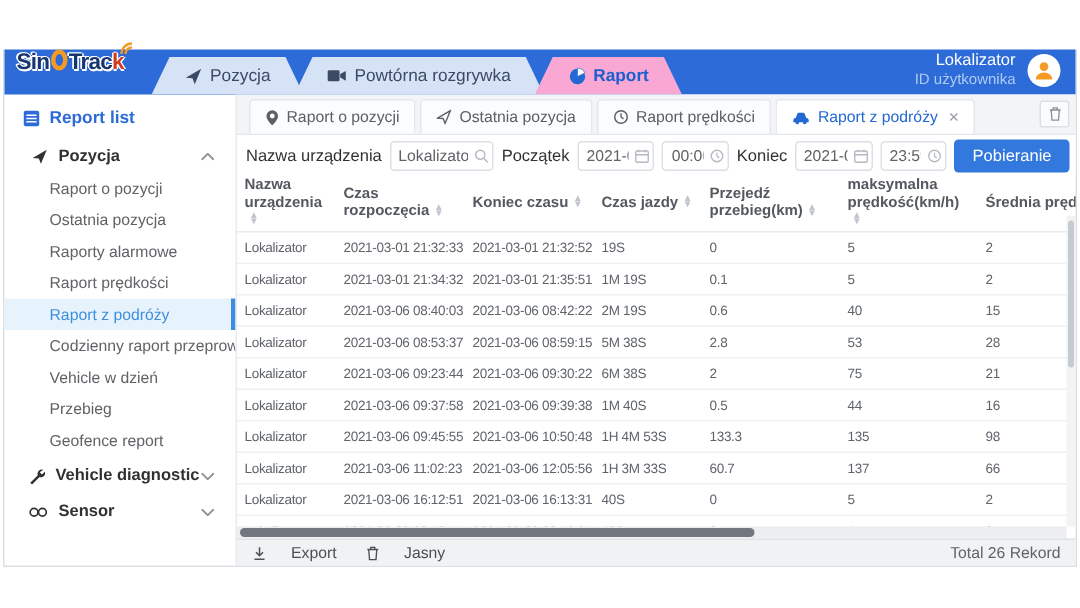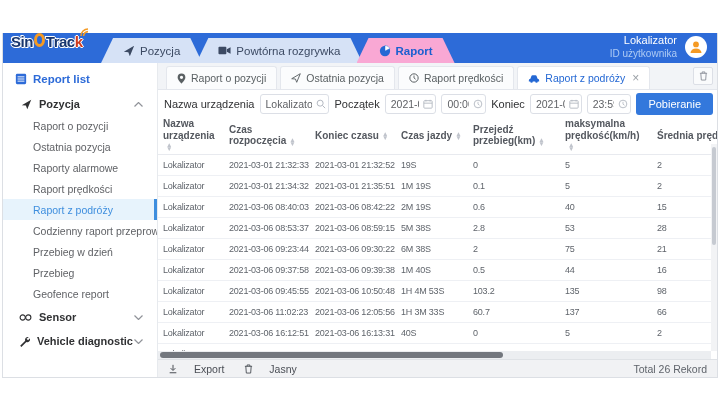--- a/index.html
+++ b/index.html
@@ -180,44 +180,44 @@
               <polyline points="0.5,4.5 4.5,0.5 8.5,4.5" fill="none" stroke="#909399" stroke-width="1.2"></polyline>
             </svg>
           </span>
       </div>
       <div class="sb-item">Raport o pozycji</div>
       <div class="sb-item">Ostatnia pozycja</div>
       <div class="sb-item">Raporty alarmowe</div>
       <div class="sb-item">Raport prędkości</div>
       <div class="sb-item selected">Raport z podróży</div>
       <div class="sb-item">Codzienny raport przeprowadzk...</div>
-      <div class="sb-item">Przebieg w dzień</div>
+      <div class="sb-item">Vehicle w dzień</div>
       <div class="sb-item">Przebieg</div>
       <div class="sb-item">Geofence report</div>
       <div class="sb-section">
         <span>
+            <svg width="11" height="11" viewBox="0 0 14 14">
+              <path d="M12.5 1.5a3.6 3.6 0 0 0-4.6 4.6L1.5 12.5 3 14l6.4-6.4a3.6 3.6 0 0 0 4.6-4.6L11.5 5.5 9.5 3.5Z" fill="#303133"></path>
+            </svg>
+          </span>
+        <span>Vehicle diagnostic</span>
+        <span class="sb-chev">
+            <svg width="9" height="5" viewBox="0 0 9 5">
+              <polyline points="0.5,0.5 4.5,4.5 8.5,0.5" fill="none" stroke="#909399" stroke-width="1.2"></polyline>
+            </svg>
+          </span>
+      </div>
+      <div class="sb-section">
+        <span>
             <svg width="13" height="9" viewBox="0 0 14 9">
               <circle cx="4" cy="4.5" r="2.8" fill="none" stroke="#303133" stroke-width="1.2"></circle>
               <circle cx="10" cy="4.5" r="2.8" fill="none" stroke="#303133" stroke-width="1.2"></circle>
             </svg>
           </span>
         <span>Sensor</span>
-        <span class="sb-chev">
-            <svg width="9" height="5" viewBox="0 0 9 5">
-              <polyline points="0.5,0.5 4.5,4.5 8.5,0.5" fill="none" stroke="#909399" stroke-width="1.2"></polyline>
-            </svg>
-          </span>
-      </div>
-      <div class="sb-section">
-        <span>
-            <svg width="11" height="11" viewBox="0 0 14 14">
-              <path d="M12.5 1.5a3.6 3.6 0 0 0-4.6 4.6L1.5 12.5 3 14l6.4-6.4a3.6 3.6 0 0 0 4.6-4.6L11.5 5.5 9.5 3.5Z" fill="#303133"></path>
-            </svg>
-          </span>
-        <span>Vehicle diagnostic</span>
         <span class="sb-chev">
             <svg width="9" height="5" viewBox="0 0 9 5">
               <polyline points="0.5,0.5 4.5,4.5 8.5,0.5" fill="none" stroke="#909399" stroke-width="1.2"></polyline>
             </svg>
           </span>
       </div>
     </div>
 
     <div class="main">
 
@@ -416,21 +416,21 @@
     <td>0.5</td>
     <td>44</td>
     <td>16</td>
   </tr>
 
   <tr>
     <td>Lokalizator</td>
     <td>2021-03-06 09:45:55</td>
     <td>2021-03-06 10:50:48</td>
     <td>1H 4M 53S</td>
-    <td>103.2</td>
+    <td>133.3</td>
     <td>135</td>
     <td>98</td>
   </tr>
 
   <tr>
     <td>Lokalizator</td>
     <td>2021-03-06 11:02:23</td>
     <td>2021-03-06 12:05:56</td>
     <td>1H 3M 33S</td>
     <td>60.7</td>

